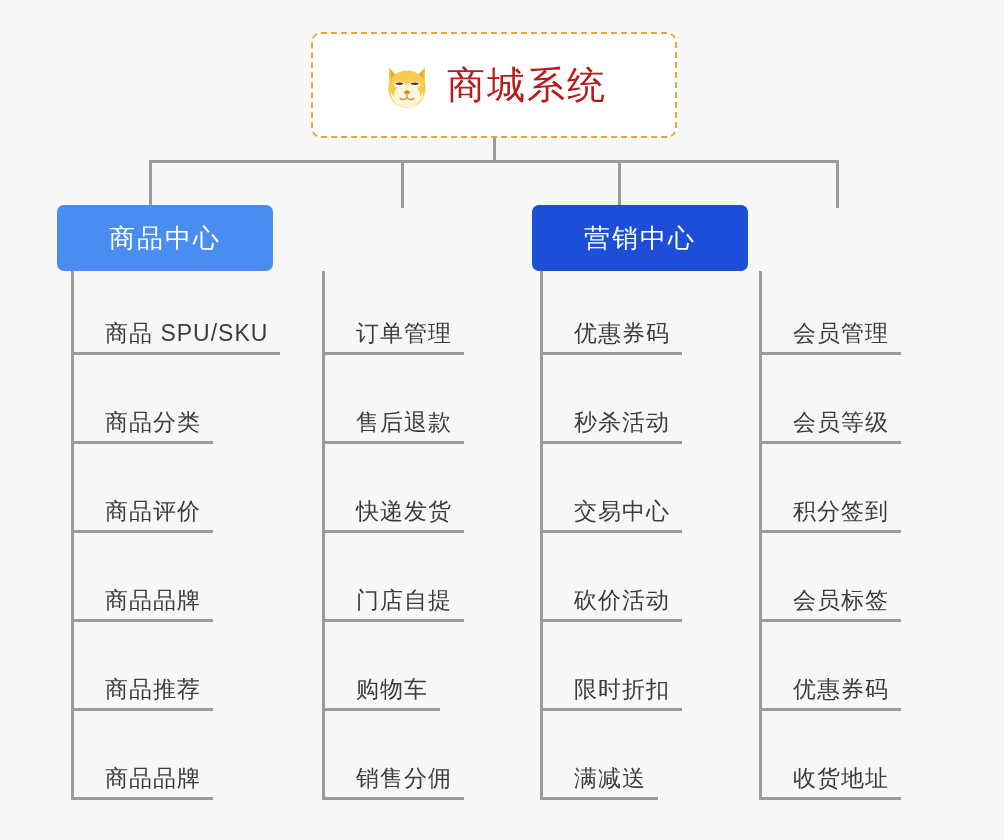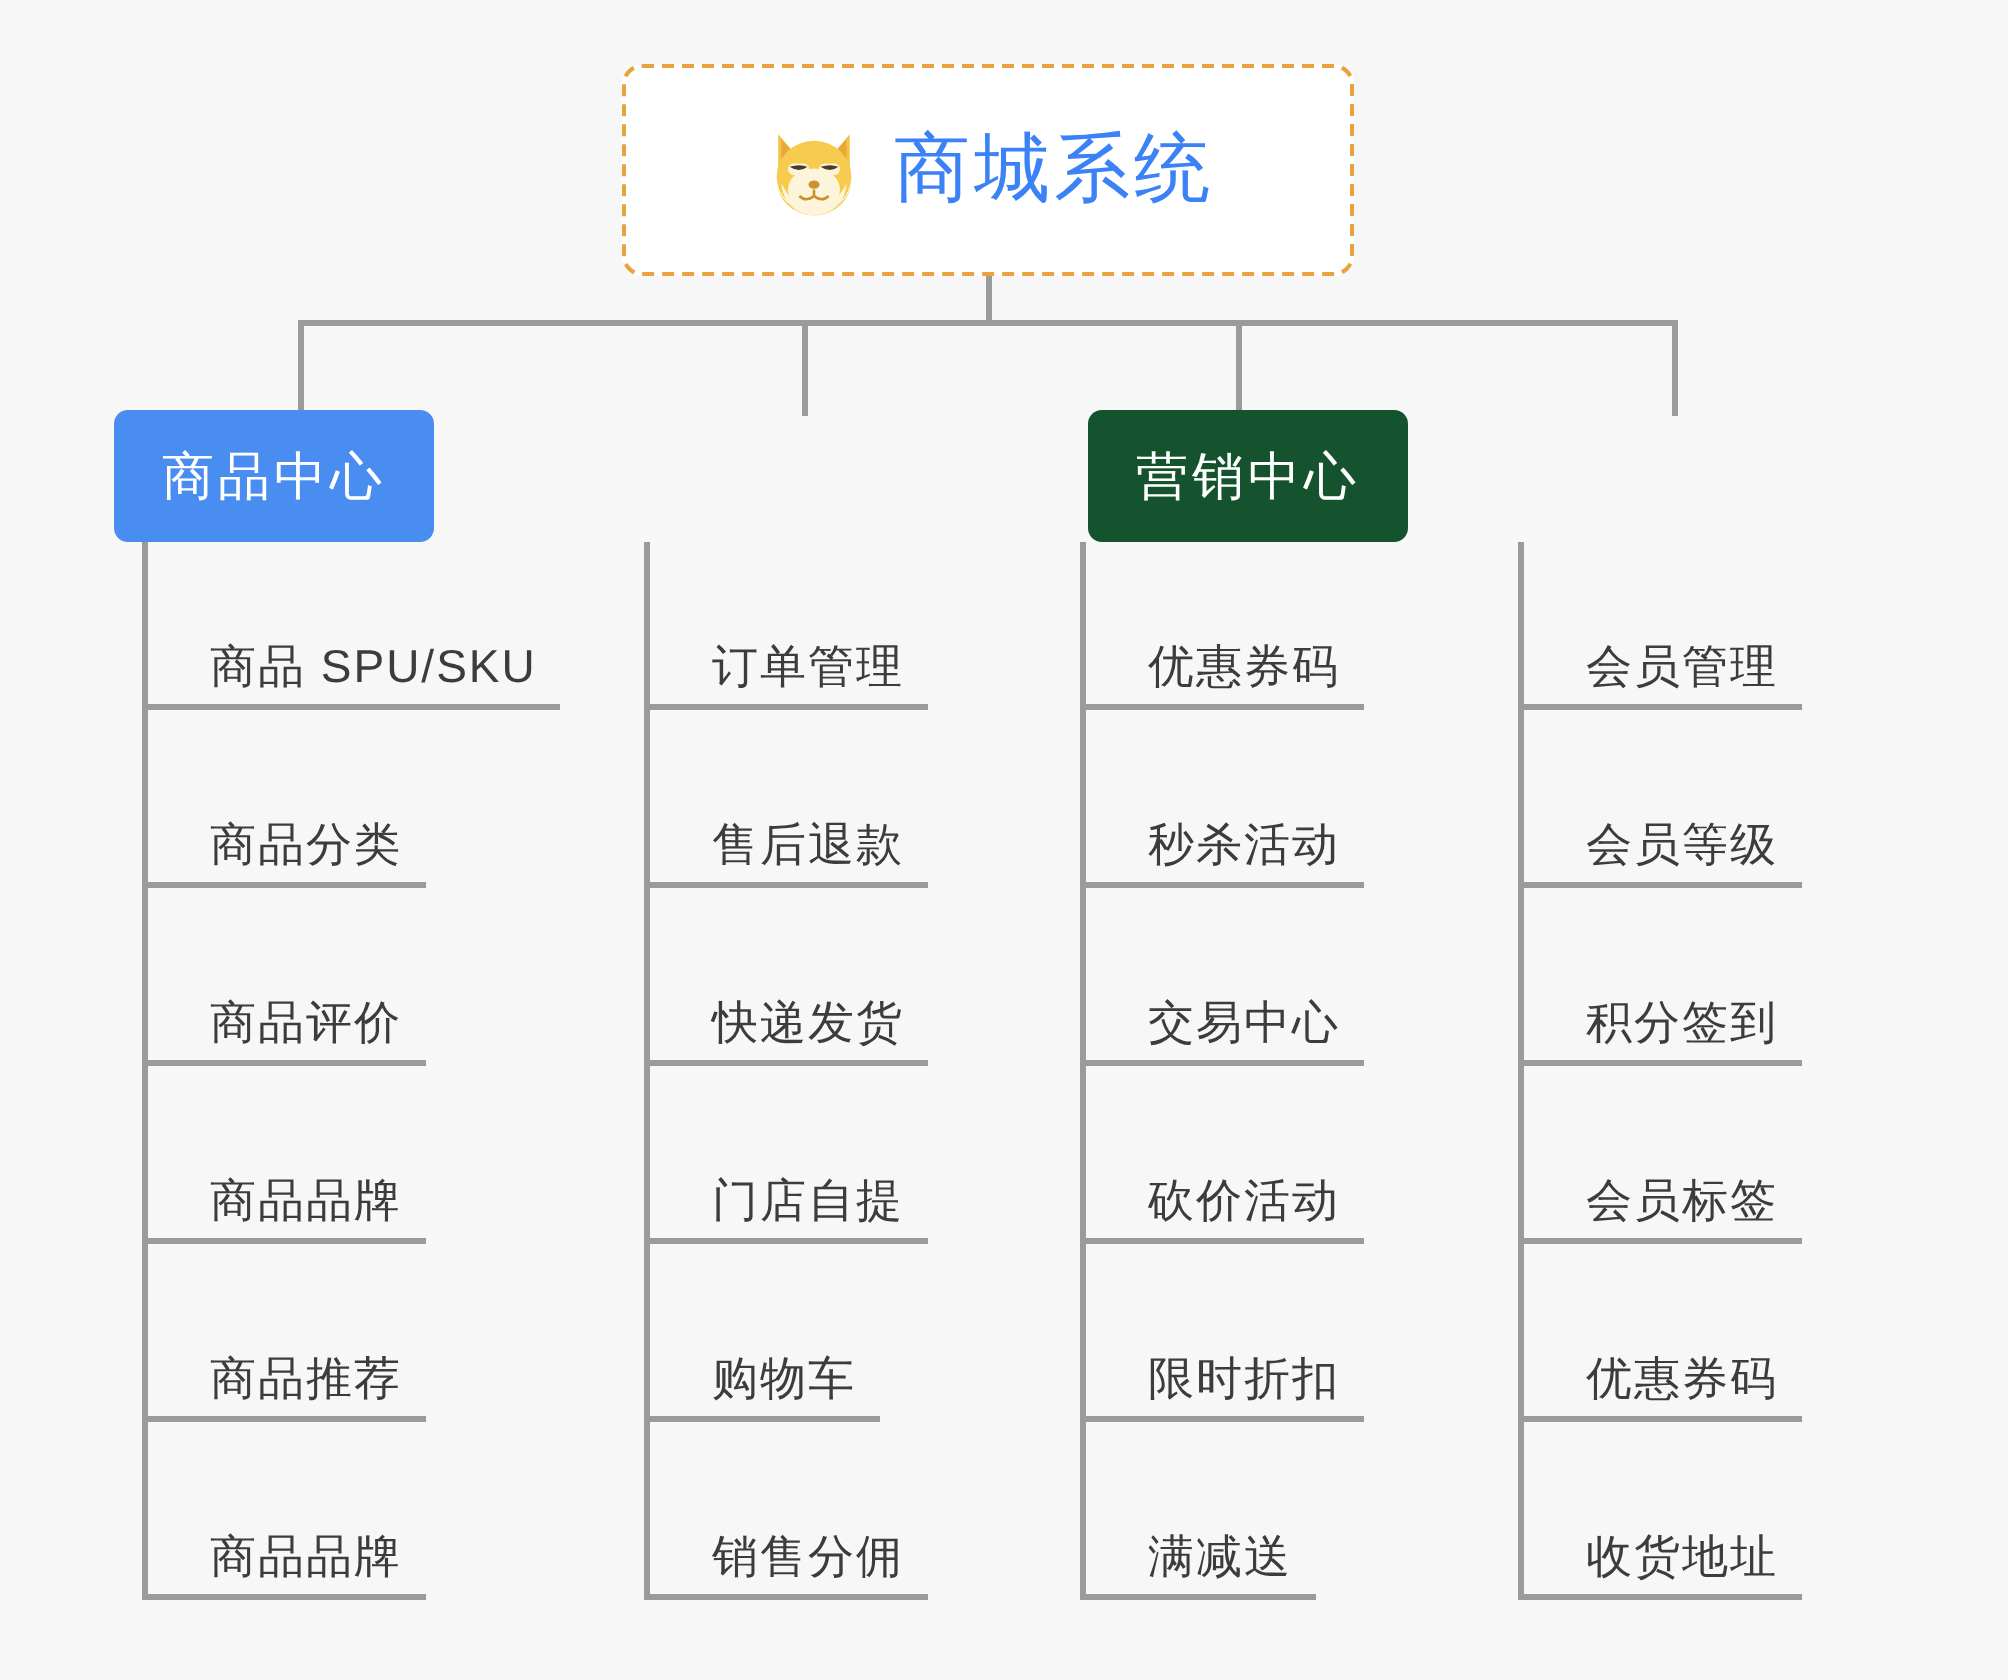--- a/index.html
+++ b/index.html
@@ -31,21 +31,21 @@
     background: #ffffff;
     border: 2px dashed #e8a33d;
     border-radius: 10px;
     display: flex;
     align-items: center;
     justify-content: center;
     gap: 14px;
   }
   .root-title {
     font-size: 38px;
-    color: #3b82f6;
+    color: #b91c1c;
     letter-spacing: 2px;
     line-height: 1;
     white-space: nowrap;
   }
   .root-icon {
     width: 52px;
     height: 52px;
     flex: 0 0 auto;
     display: block;
   }
@@ -55,21 +55,21 @@
     position: absolute;
     background: #9b9b9b;
   }
   .conn-v { width: 3px; }
   .conn-h { height: 3px; }
 
   
   .cat-box {
     position: absolute;
     top: 205px;
-    width: 160px;
+    width: 216px;
     height: 66px;
     border-radius: 7px;
     display: flex;
     align-items: center;
     justify-content: center;
     color: #ffffff;
     font-size: 26px;
     letter-spacing: 2px;
     white-space: nowrap;
     text-align: center;
@@ -139,21 +139,21 @@
   <div class="conn conn-v" style="left:493px; top:138px; height:24px;"></div>
   <div class="conn conn-h" style="left:149px; top:160px; width:690px;"></div>
   <div class="conn conn-v" style="left:149px; top:160px; height:48px;"></div>
   <div class="conn conn-v" style="left:401px; top:160px; height:48px;"></div>
   <div class="conn conn-v" style="left:618px; top:160px; height:48px;"></div>
   <div class="conn conn-v" style="left:836px; top:160px; height:48px;"></div>
 
   <div class="cat-box" style="left: 57px; background: rgb(74, 141, 240);">
     <span>商品中心</span>
   </div>
-  <div class="cat-box" style="left: 544px; background: #14532d;">
+  <div class="cat-box" style="left: 532px; background: #1d4ed8;">
     <span>营销中心</span>
   </div>
 
   <div class="leaf-col" style="left:71px;">
     <div class="spine" style="height: 529px;"></div>
   <div class="leaf-item" style="top: 84px;">
         <span class="leaf-label">商品 SPU/SKU</span>
         <div class="leaf-underline" style="width: 209px;"></div>
       </div>
       <div class="leaf-item" style="top: 173px;">

